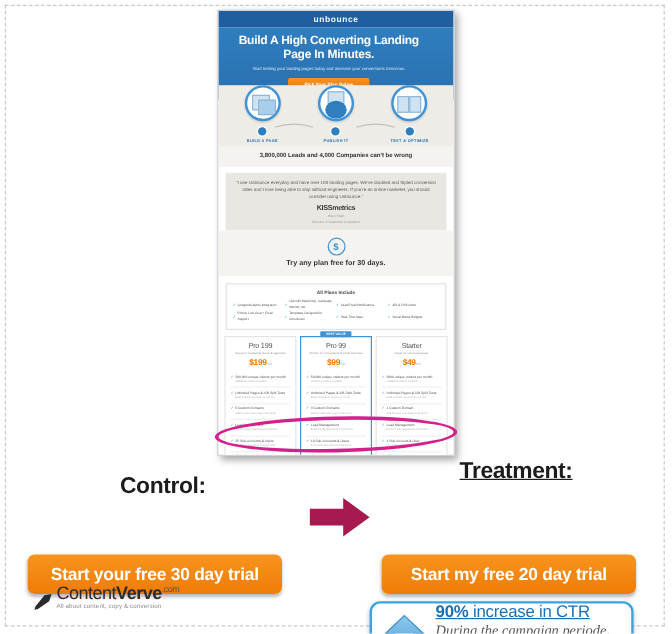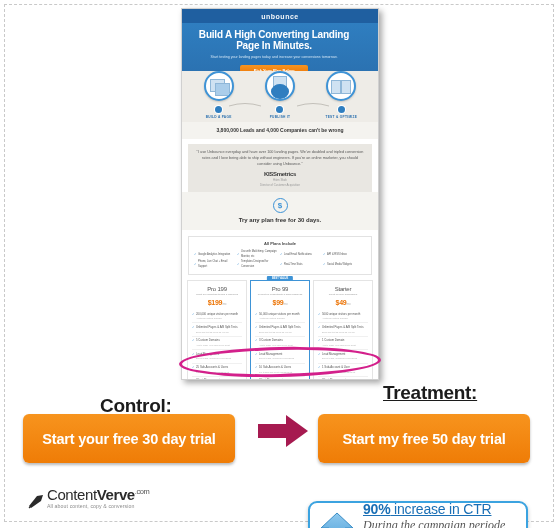--- a/index.html
+++ b/index.html
@@ -144,26 +144,27 @@
 
   
   .label{
     position:absolute;font-size:19px;font-weight:bold;color:#1c1c1c;
     letter-spacing:-.3px;
   }
   .label.control{left:100px;top:382px;margin-top:13px;}
   .label.treatment{left:383px;top:382px;text-decoration:underline;}
 
   .big-btn{
-    position:absolute;height:49px;border-radius:6px;
+    position:absolute;height:33px;border-radius:6px;
     background:linear-gradient(180deg,#f7941e 0%,#ef7c06 100%);
     color:#ffffff;font-size:14.5px;font-weight:bold;
     display:flex;align-items:center;justify-content:center;
     box-shadow:0 2px 3px rgba(0,0,0,.28);
     letter-spacing:-.2px;
+    margin-top:48px;
   }
   .big-btn.control{left:23px;top:414px;width:212px;}
   .big-btn.treatment{left:318px;top:414px;width:212px;}
 
   .arrow{
     position:absolute;left:258px;top:412px;width:52px;height:38px;
   }
 
   
   .result{
@@ -408,21 +409,21 @@
 <div class="ellipse"></div>
 
 <div class="label control">Control:</div>
 <div class="big-btn control">Start your free 30 day trial</div>
 
 <svg class="arrow" viewBox="0 0 52 38">
   <path d="M0 12 L28 12 L28 3 L50 19 L28 35 L28 26 L0 26 Z" fill="#a61a50"></path>
 </svg>
 
 <div class="label treatment">Treatment:</div>
-<div class="big-btn treatment">Start my free 50 day trial</div>
+<div class="big-btn treatment">Start my free 20 day trial</div>
 
 <div class="result">
   <svg class="up-arrow" viewBox="0 0 34 34">
     <defs>
       <linearGradient id="upg" x1="0" y1="0" x2="0" y2="1">
         <stop offset="0" stop-color="#8fc9ee"></stop>
         <stop offset="1" stop-color="#4d9fd8"></stop>
       </linearGradient>
     </defs>
     <path d="M17 1 L33 16 L25 16 L25 33 L9 33 L9 16 L1 16 Z" fill="url(#upg)" stroke="#3a8dc6" stroke-width="1"></path>

